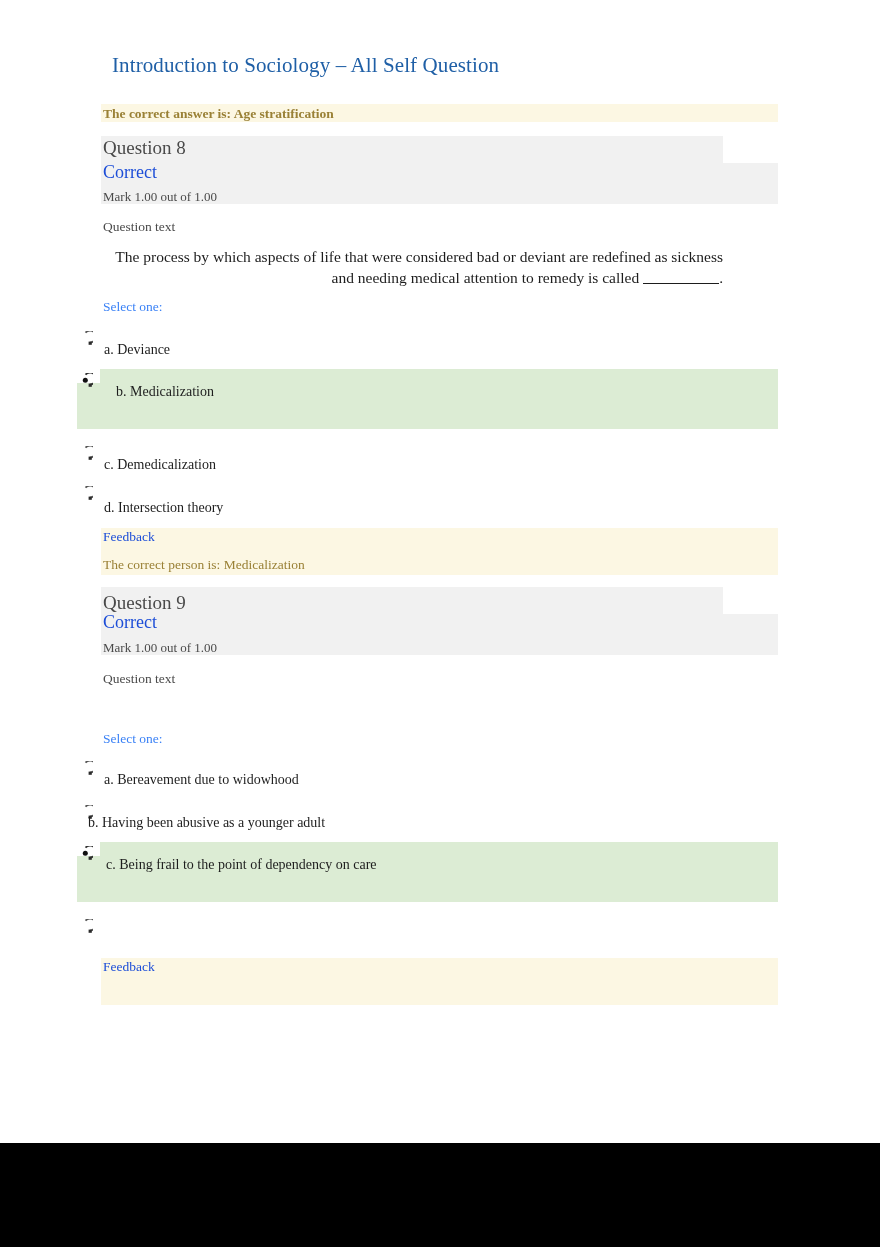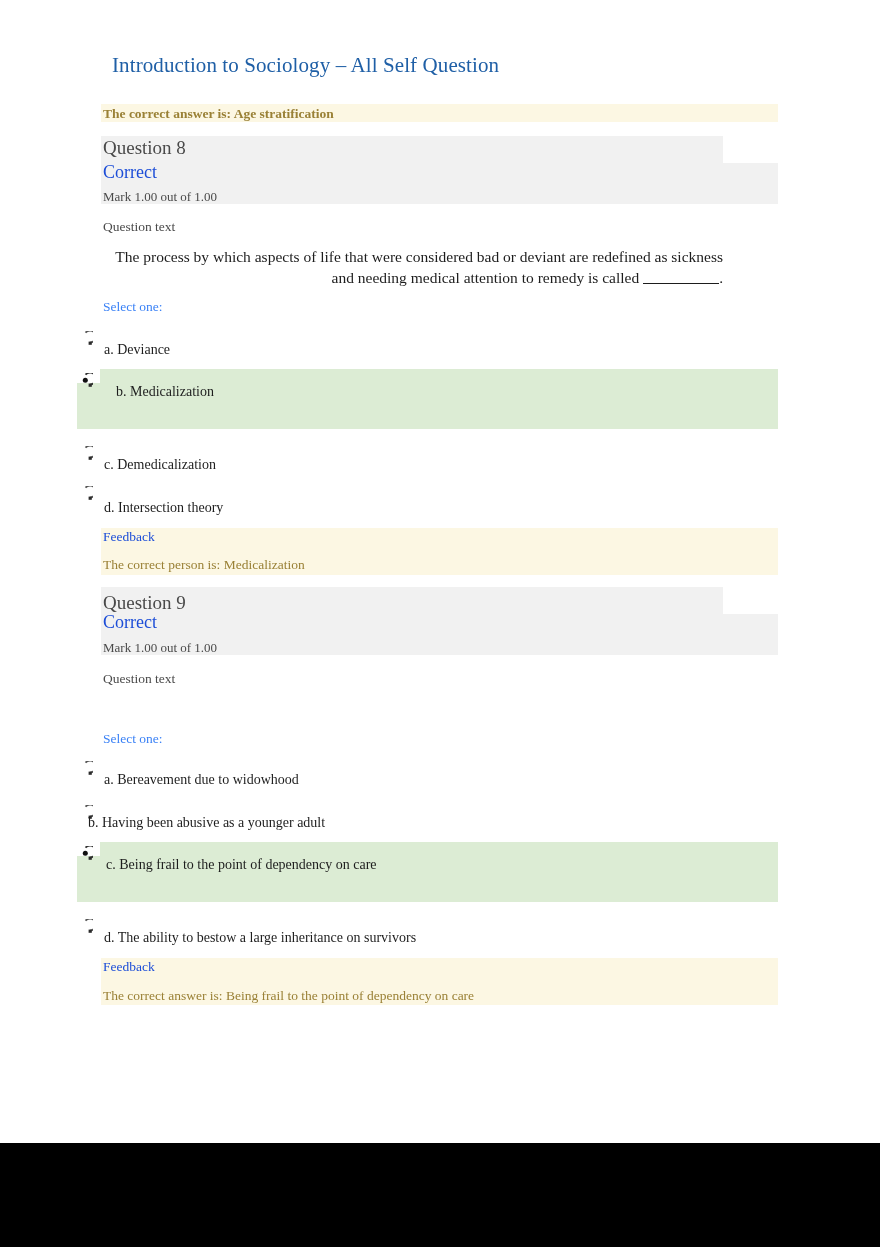--- a/index.html
+++ b/index.html
@@ -248,21 +248,19 @@
     </svg>
   </div>
   <div class="opt-label" style="left:106px; top:857px;">c. Being frail to the point of dependency on care</div>
 
   <div class="radio" style="left:78px; top:919px;">
     <svg width="15" height="15" viewBox="0 0 15 15">
       <path d="M7.5 1.6 A5.9 5.9 0 1 1 11.8 11.5" fill="none" stroke="#555" stroke-width="1.7"></path>
       <rect x="10.6" y="10.6" width="3.2" height="3.2" fill="#2b2b2b"></rect>
     </svg>
   </div>
-  <div class="opt-label" style="left:104px; top:930px;">d. The ability to bestow a large inheritance on survivors</div>
 
   <div class="strip feedback-bar" style="top:958px; width:677px; height:47px;"></div>
   <div style="position:absolute; left:103px; top:960px;" class="feedback-label">Feedback</div>
-  <div style="position:absolute; left:103px; top:989px;" class="feedback-answer-text">The correct answer is: Being frail to the point of dependency on care</div>
 
 </div>
 
 <div class="footer-band"></div>
 
 </body></html>

